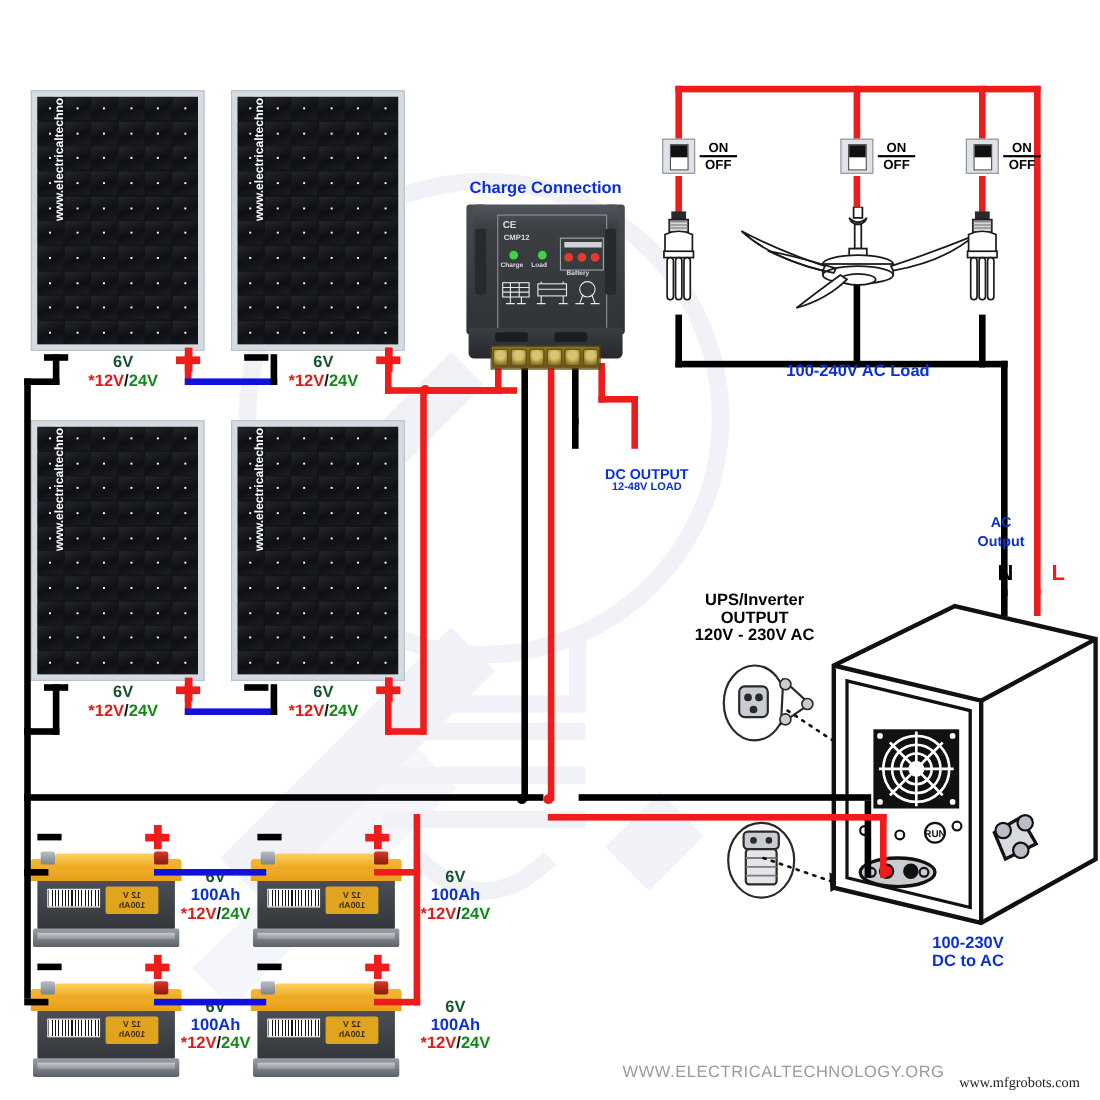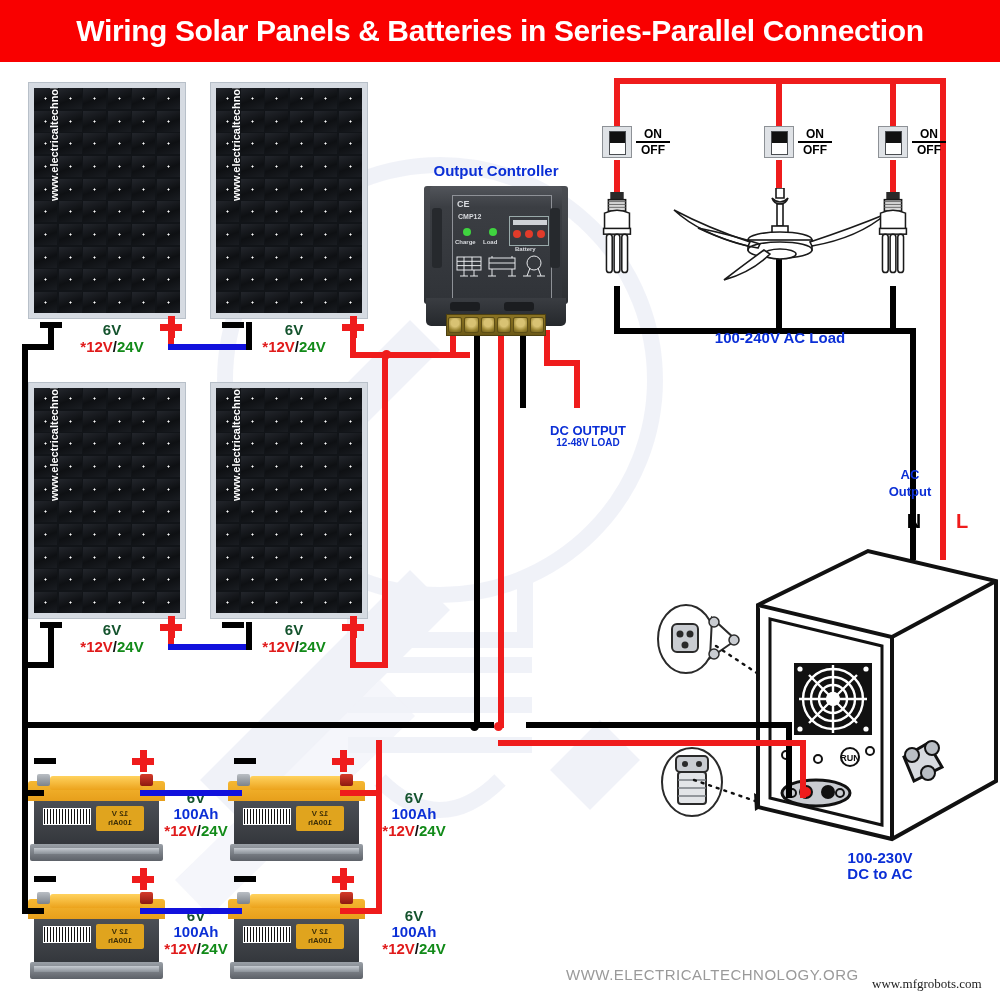--- a/index.html
+++ b/index.html
@@ -145,23 +145,20 @@
               font-family:"Liberation Sans",sans-serif; }
   .siteUrl  { position:absolute; color:#9a9a9a; font-weight:normal; letter-spacing:.5px;
               font-family:"Liberation Sans",sans-serif; }
   .mfg { position:absolute; color:#222; font-family:"Liberation Serif",serif; font-size:13px; }
 </style>
 </head>
 <body>
 
 <div id="root">
 
-  <div class="titlebar">
-    <div class="t">Wiring Solar Panels &amp; Batteries in Series-Parallel Connection</div>
-  </div>
 
   <svg class="wm" viewBox="0 0 720 900">
     <g fill="none" stroke="#e3e6f2" stroke-width="16">
       <circle cx="360" cy="300" r="215"></circle>
       <path d="M275 500 L275 560 L445 560 L445 500"></path>
       <path d="M268 585 H452 M268 625 H452 M268 665 H452"></path>
       <path d="M300 700 Q360 760 420 700"></path>
     </g>
     <g fill="#e3e6f2">
       <path d="M250 320 L330 240 L360 270 L280 350 Z"></path>
@@ -497,21 +494,21 @@
   <div class="w wb" style="left:520px; top:380px; width:6px; height:28px;"></div>
   <div class="node" style="left:494px; top:722px;"></div>
   <div class="nodeb" style="left:470px; top:722px;"></div>
 
   <div class="lbl" style="left:508px; top:424px; width:160px;">
     <div class="blueTxt" style="font-size:13px;">DC OUTPUT</div>
     <div class="blueTxt" style="font-size:10px;">12-48V LOAD</div>
   </div>
 
   <div class="cc">
-    <div class="ccTitle">Output Controller</div>
+    <div class="ccTitle">Charge Connection</div>
     <div class="ccEar" style="left:0;"></div>
     <div class="ccEar" style="left:126px;"></div>
     <div class="ccBody">
       <div class="ccFace">
         <div class="ccTxt" style="left:4px; top:3px; font-size:9px;">CE</div>
         <div class="ccTxt" style="left:5px; top:17px; font-size:7px;">CMP12</div>
         <div class="ccLed" style="left:10px; top:32px; background:#3fd43f;"></div>
         <div class="ccLed" style="left:36px; top:32px; background:#3fd43f;"></div>
         <div class="ccTxt" style="left:2px; top:43px;">Charge</div>
         <div class="ccTxt" style="left:30px; top:43px;">Load</div>
@@ -645,20 +642,25 @@
     </g>
   </svg>
 
   <div class="lbl blueTxt" style="left:690px; top:330px; width:180px; font-size:15px;">100-240V AC Load</div>
 
   <div class="lbl blueTxt" style="left:880px; top:468px; width:60px; font-size:13px;">AC</div>
   <div class="lbl blueTxt" style="left:874px; top:485px; width:72px; font-size:13px;">Output</div>
   <div class="lbl blackTxt" style="left:904px; top:511px; width:20px; font-size:20px;">N</div>
   <div class="lbl" style="left:952px; top:511px; width:20px; font-size:20px; color:#ef1c1c;">L</div>
 
+  <div class="lbl blackTxt" style="left:596px; top:538px; width:180px; font-size:15px;">
+    <div>UPS/Inverter</div>
+    <div>OUTPUT</div>
+    <div>120V - 230V AC</div>
+  </div>
 
   <svg style="position:absolute; left:656px; top:600px; width:86px; height:78px;" viewBox="0 0 86 78">
     <ellipse cx="30" cy="39" rx="28" ry="34" fill="#fff" stroke="#2a2a2a" stroke-width="2"></ellipse>
     <rect x="16" y="24" width="26" height="28" rx="5" fill="#c9ccd1" stroke="#2a2a2a" stroke-width="2"></rect>
     <circle cx="24" cy="34" r="3.5" fill="#2a2a2a"></circle>
     <circle cx="34" cy="34" r="3.5" fill="#2a2a2a"></circle>
     <circle cx="29" cy="45" r="3.5" fill="#2a2a2a"></circle>
     <path d="M56 18 L80 40 L54 58 Z" fill="#fff" stroke="#2a2a2a" stroke-width="2"></path>
     <circle cx="58" cy="22" r="5" fill="#c9ccd1" stroke="#2a2a2a" stroke-width="1.5"></circle>
     <circle cx="58" cy="54" r="5" fill="#c9ccd1" stroke="#2a2a2a" stroke-width="1.5"></circle>

